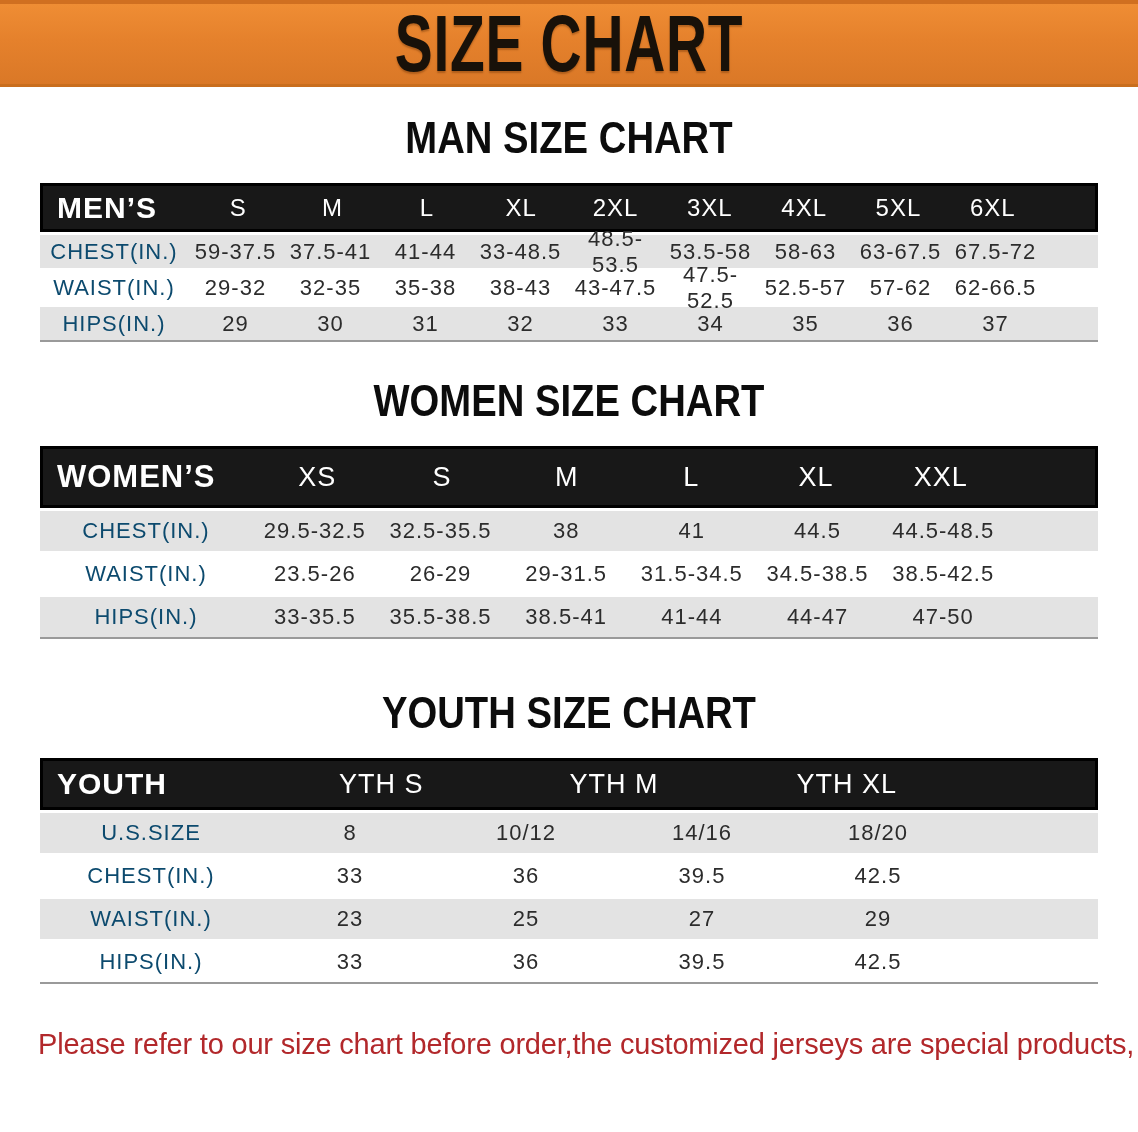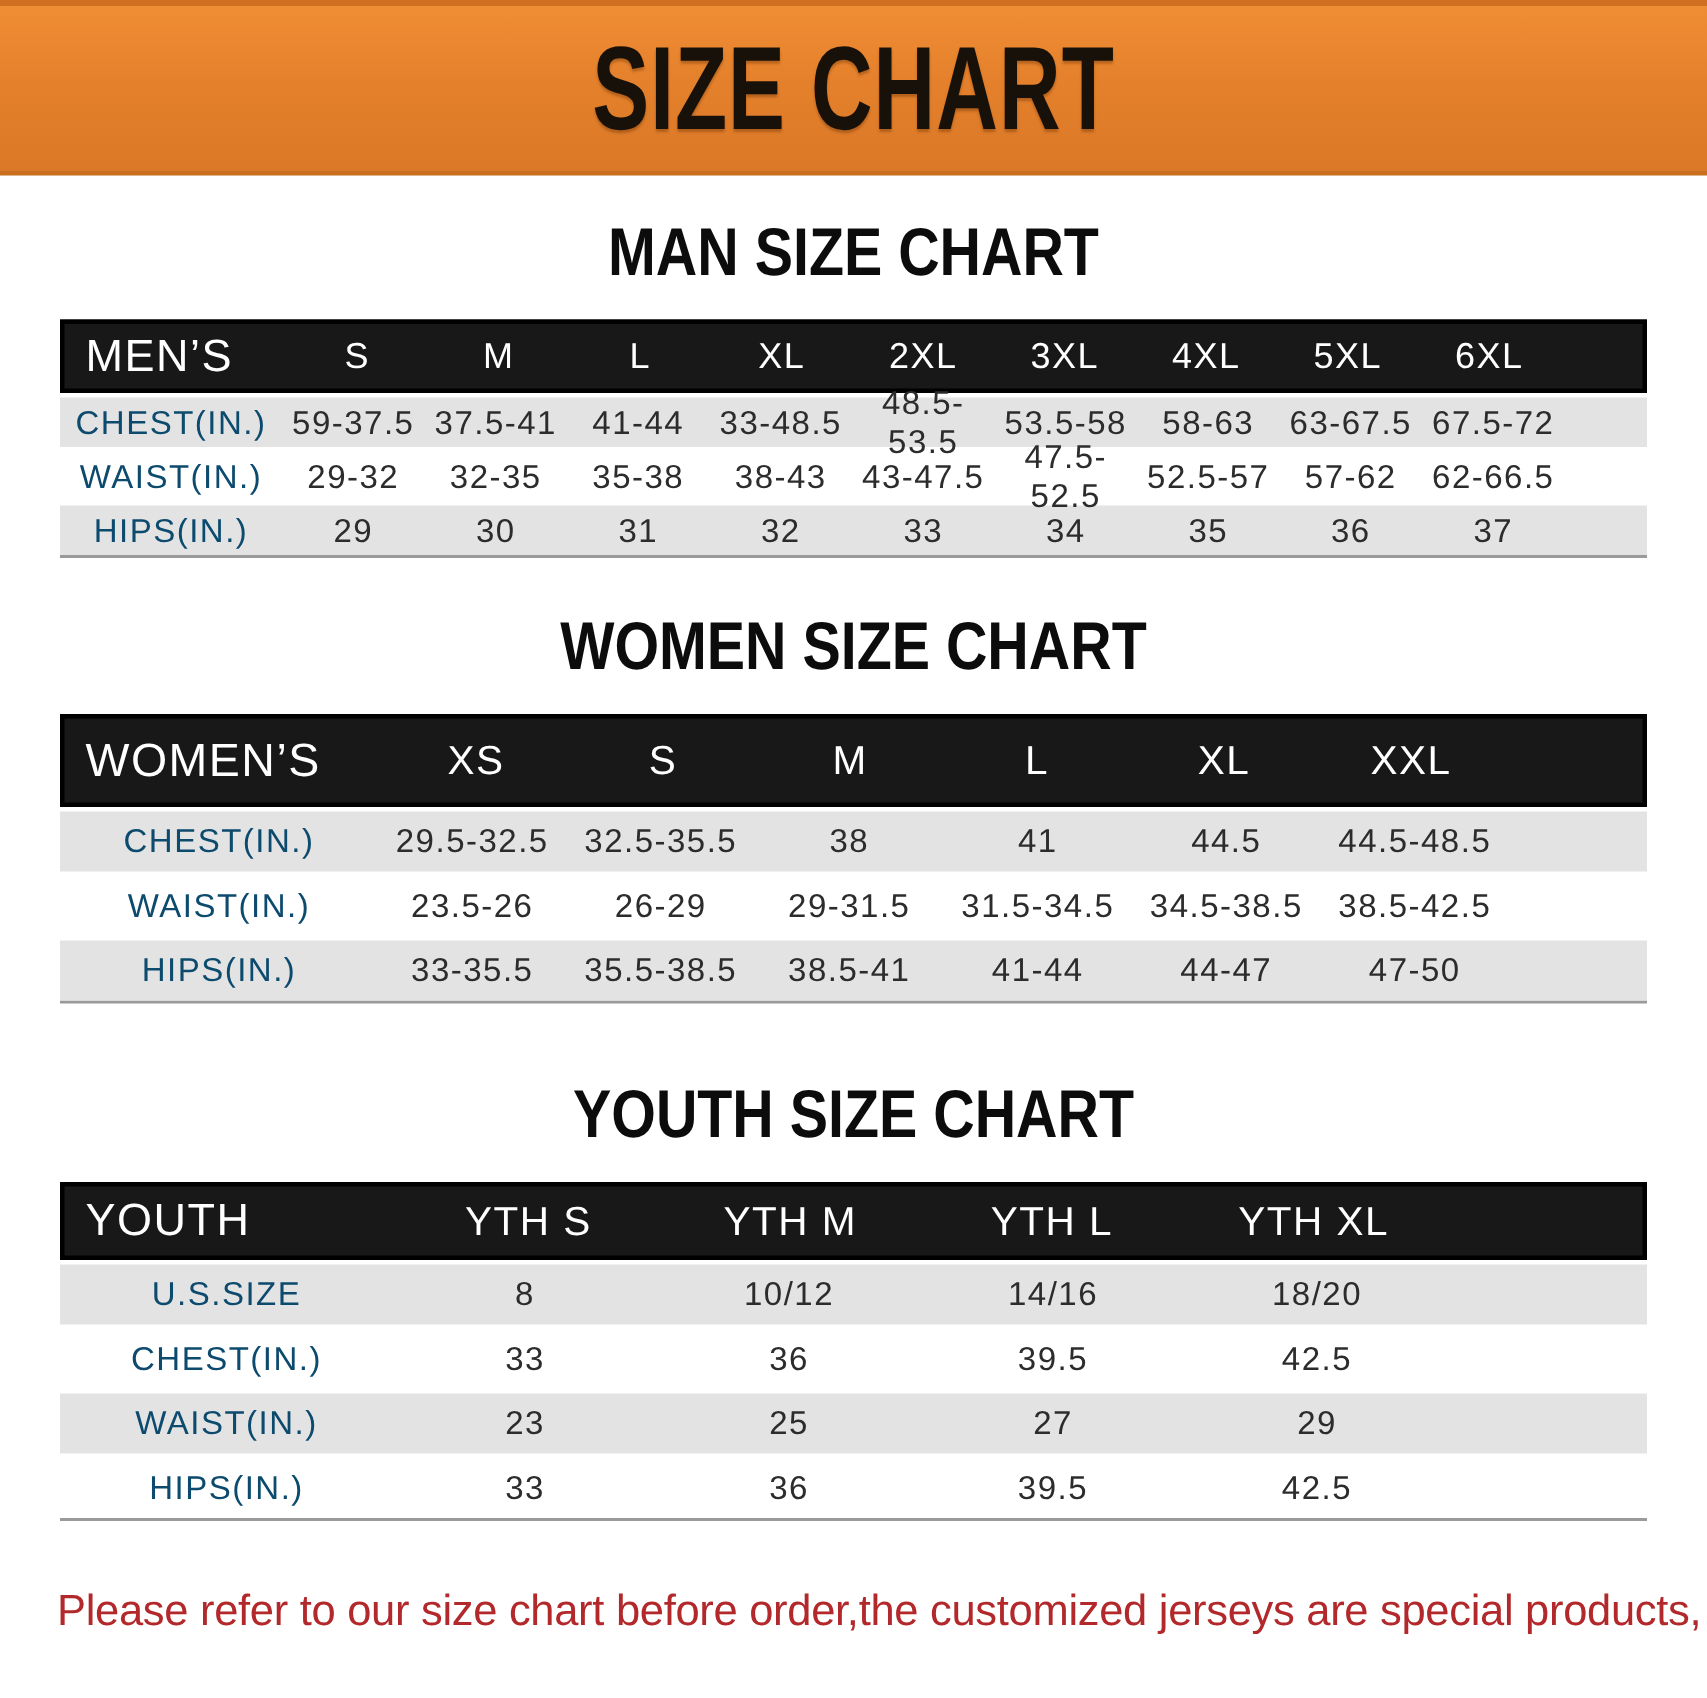--- a/index.html
+++ b/index.html
@@ -1,21 +1,21 @@
 <!DOCTYPE html>
 <html><head>
 <meta charset="utf-8">
 <style>
   * { box-sizing: border-box; }
   body { margin: 0; background: #ffffff; font-family: "Liberation Sans", sans-serif; }
   .page { width: 1138px; height: 1132px; overflow: hidden; background: #ffffff; }
 
   
   .banner {
-    height: 117px;
+    height: 87px;
     background: linear-gradient(180deg, #ef8d34 0%, #e5812c 45%, #da7827 100%);
     border-top: 4px solid #d4collapse;
     border-top: 4px solid #d06f20;
     border-bottom: 3px solid #c96e1e;
     display: flex; align-items: center; justify-content: center;
   }
   .banner-title {
     margin: 0; font-size: 79px; font-weight: 700; color: #181109;
     letter-spacing: 1px; white-space: nowrap; transform: scaleX(0.72);
     text-shadow: 0 2px 2px rgba(90,40,0,0.35);
@@ -34,21 +34,21 @@
   .size-table { margin: 19px 40px 0 40px; border-bottom: 2px solid #9a9a9a; }
   .thead {
     background: #181818; border: 3px solid #000;
     display: flex; align-items: center; color: #ffffff;
   }
   .sec-0 .thead { height: 49px; }
   .sec-1 .thead { height: 62px; }
   .sec-2 .thead { height: 52px; }
 
   .t-label { flex: 0 0 auto; }
-  .thead .t-label { font-weight: 400; padding-left: 14px; letter-spacing: 1px; }
+  .thead .t-label { font-weight: 700; padding-left: 14px; letter-spacing: 1px; }
   .sec-0 .t-label { width: 148px; }
   .sec-1 .t-label { width: 212px; }
   .sec-2 .t-label { width: 222px; }
   .sec-0 .thead .t-label { font-size: 30px; }
   .sec-1 .thead .t-label { font-size: 31px; }
   .sec-2 .thead .t-label { font-size: 30px; }
 
   .t-col { flex: 1; text-align: center; letter-spacing: 1px; }
   .sec-0 .thead .t-col { font-size: 24px; }
   .sec-1 .thead .t-col { font-size: 27px; }
@@ -179,21 +179,20 @@
       </div>
   </section>
 
   <section class="sec sec-2">
     <h2 class="sec-heading">YOUTH SIZE CHART</h2>
     <div class="size-table">
         <div class="thead">
           <div class="t-label">YOUTH</div>
           <div class="t-col">YTH S</div>
           <div class="t-col">YTH M</div>
-          <div class="t-col">YTH L</div>
           <div class="t-col">YTH XL</div>
         </div>
         <div class="trow gray">
           <div class="t-label">U.S.SIZE</div>
           <div class="t-col">8</div>
           <div class="t-col">10/12</div>
           <div class="t-col">14/16</div>
           <div class="t-col">18/20</div>
         </div>
         <div class="trow white">

